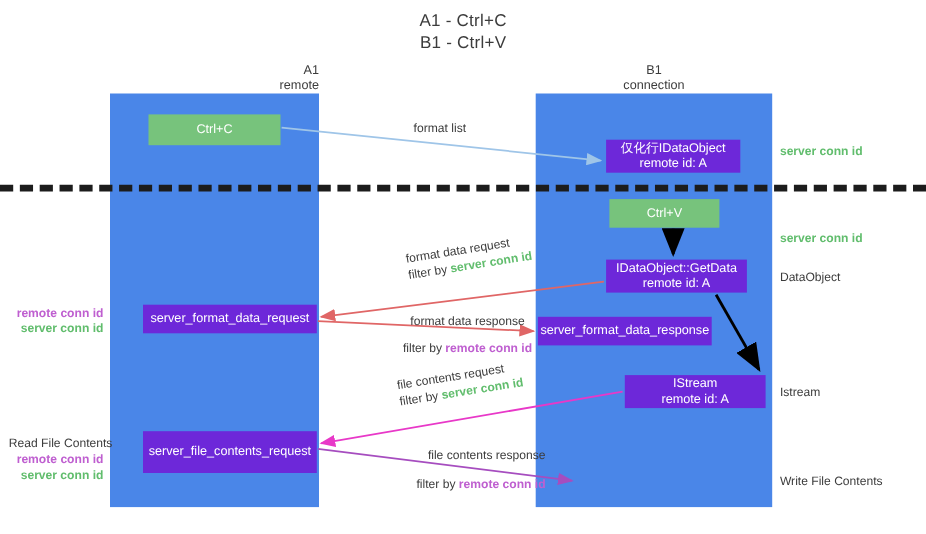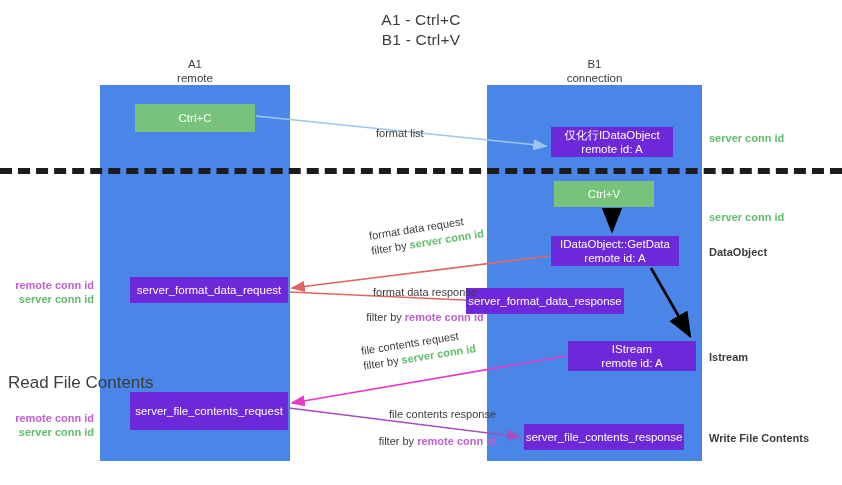--- a/index.html
+++ b/index.html
@@ -34,21 +34,21 @@
   }
   #title div { white-space: nowrap; }
 
   
   .col-head {
     text-align: center;
     font-size: 11.5px;
     color: #3c3c3c;
     line-height: 14px;
   }
-  #head-a1 { left: 100px; top: 57px; width: 190px; }
+  #head-a1 { left: 100px; top: 57px; width: 190px; text-align: right; }
   #head-b1 { left: 487px; top: 57px; width: 215px; }
 
   
   .lane {
     background: #4a86e8;
     top: 85px;
     height: 376px;
   }
   #lane-a1 { left: 100px; width: 190px; }
   #lane-b1 { left: 487px; width: 215px; }
@@ -78,54 +78,54 @@
   .node.green { background: #77c37c; }
   .node.orange { background: #6d28d9; }
   .node .l2 { font-size: 11.5px; }
 
   #n-ctrlc     { left: 135px; top: 104px; width: 120px; height: 28px; }
   #n-idataobj  { left: 551px; top: 127px; width: 122px; height: 30px; }
   #n-ctrlv     { left: 554px; top: 181px; width: 100px; height: 26px; }
   #n-getdata   { left: 551px; top: 236px; width: 128px; height: 30px; }
   #n-istream   { left: 568px; top: 341px; width: 128px; height: 30px; }
   #n-sfdreq    { left: 130px; top: 277px; width: 158px; height: 26px; }
-  #n-sfdresp   { left: 466px; top: 288px; width: 158px; height: 26px; justify-content: center; }
+  #n-sfdresp   { left: 489px; top: 288px; width: 158px; height: 26px; justify-content: center; }
   #n-sfcreq    { left: 130px; top: 392px; width: 158px; height: 38px; }
   #n-sfcresp   { left: 524px; top: 424px; width: 160px; height: 26px; }
 
   
   .side {
     font-size: 11px;
     line-height: 14px;
     white-space: nowrap;
   }
   .bold-green  { color: #61bd6d; font-weight: bold; }
   .bold-purple { color: #bf5fd0; font-weight: bold; }
-  .plain-dark  { color: #3c3c3c; font-weight: bold; }
+  .plain-dark  { color: #3c3c3c; }
 
   #r-conn1 { left: 709px; top: 131px; }
   #r-conn2 { left: 709px; top: 210px; }
   #r-dataobject { left: 709px; top: 245px; }
   #r-istream { left: 709px; top: 350px; }
   #r-writefile { left: 709px; top: 431px; }
 
   #l-ids1 { left: 8px; top: 278px; text-align: right; width: 86px; }
-  #l-read { left: 8px; top: 376px; text-align: center; width: 90px; font-size: 17px; color:#3c3c3c;}
+  #l-read { left: 8px; top: 396px; text-align: center; width: 90px; font-size: 11px; color:#3c3c3c;}
   #l-ids2 { left: 8px; top: 411px; text-align: right; width: 86px; }
 
   
   .edge-label {
     font-size: 11px;
     line-height: 15px;
     color: #3c3c3c;
     white-space: nowrap;
   }
   .edge-label .frag { display: inline; }
 
-  #e-formatlist { left: 376px; top: 126px; }
+  #e-formatlist { left: 376px; top: 110px; }
 
   #e-fdreq {
     left: 368px; top: 229px;
     transform: rotate(-9deg);
     transform-origin: left top;
     text-align: left;
   }
   #e-fdresp { left: 359px; top: 285px; text-align: center; width: 132px;}
   #e-fdresp .line2 { margin-top: 10px; }
 
@@ -231,23 +231,20 @@
   </div>
 
   <div id="n-sfdresp" class="abs node orange">
     <div>server_format_data_response</div>
   </div>
 
   <div id="n-sfcreq" class="abs node orange">
     <div>server_file_contents_request</div>
   </div>
 
-  <div id="n-sfcresp" class="abs node orange">
-    <div>server_file_contents_response</div>
-  </div>
 
   <div id="e-formatlist" class="abs edge-label">
     <span>format list</span>
   </div>
 
   <div id="e-fdreq" class="abs edge-label">
     <div>format data request</div>
     <div>
       <span class="frag">filter by </span><span class="frag bold-green">server conn id</span>
     </div>

